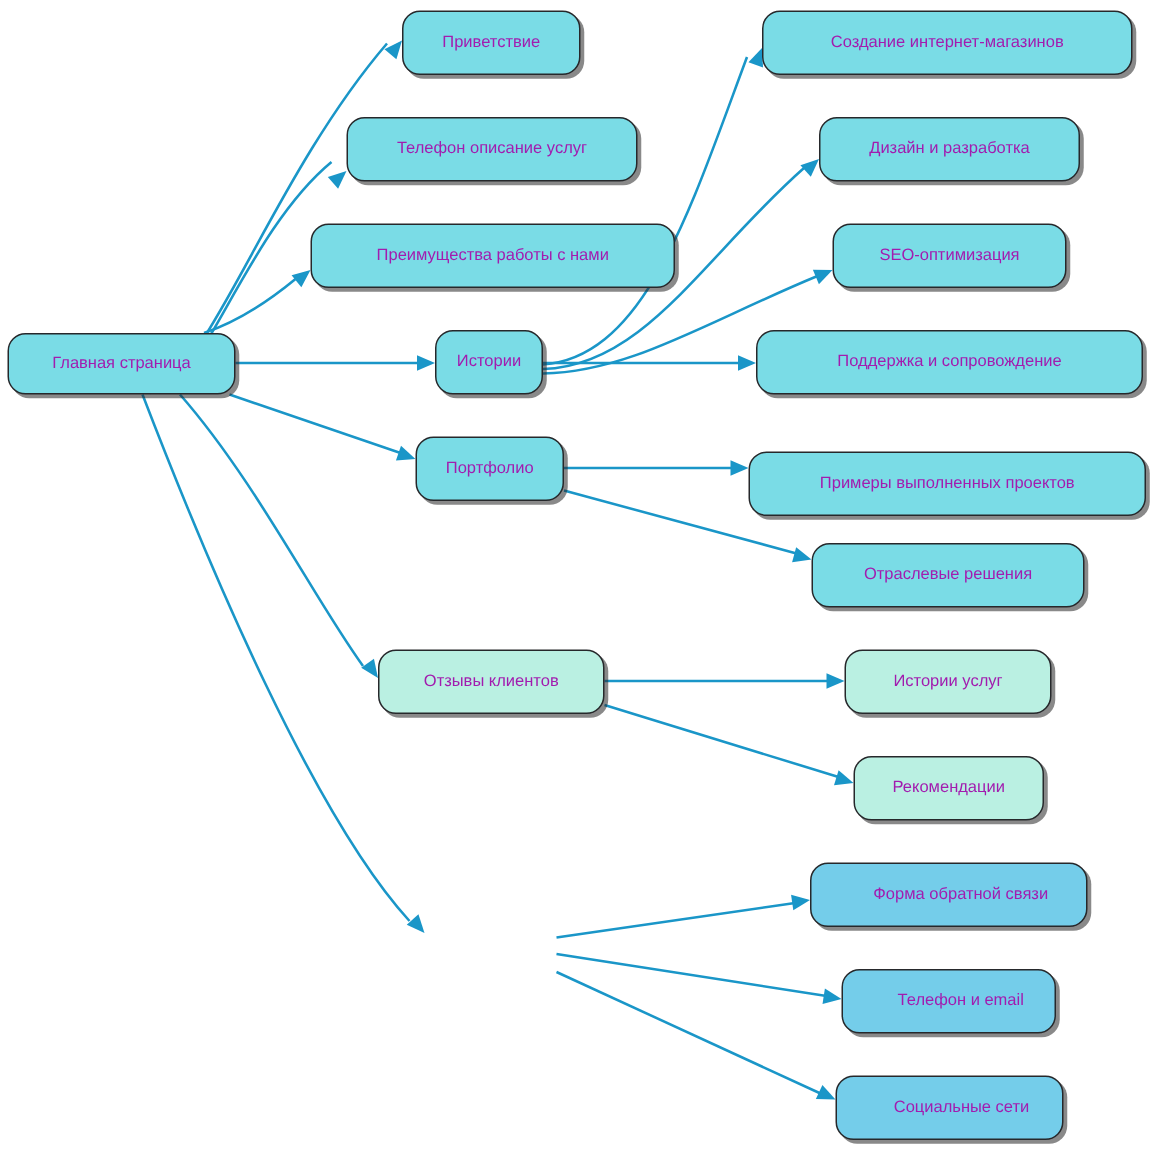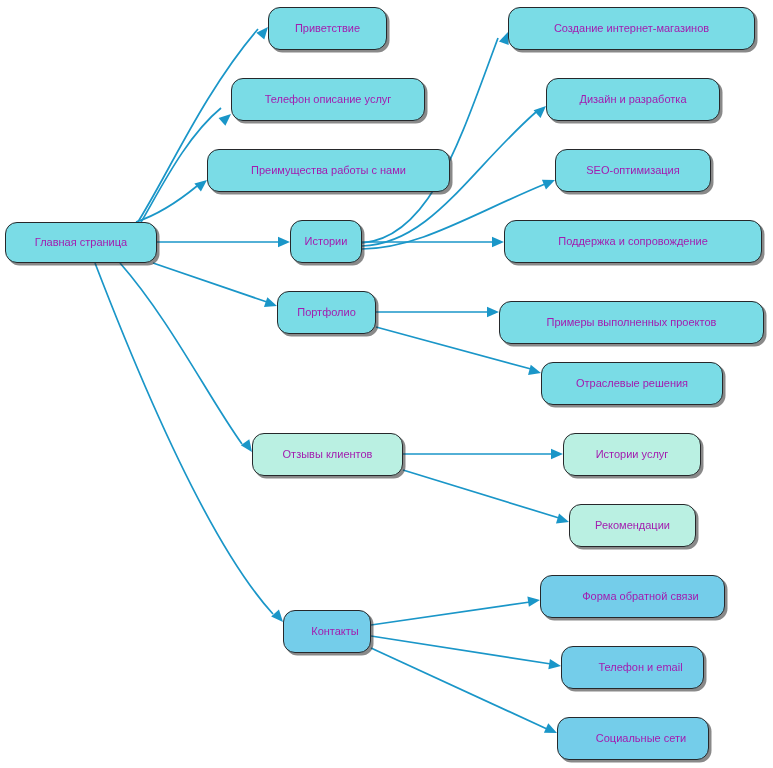--- a/index.html
+++ b/index.html
@@ -146,23 +146,20 @@
     </div>
     <div class="node fill-cyan" style="left: 541px; top: 362px; width: 182px; height: 43px;">
       <span>Отраслевые решения</span>
     </div>
     <div class="node fill-mint" style="left: 563px; top: 433px; width: 138px; height: 43px;">
       <span>Истории услуг</span>
     </div>
     <div class="node fill-mint" style="left: 569px; top: 504px; width: 127px; height: 43px;">
       <span>Рекомендации</span>
     </div>
-    <div class="node fill-blue" style="left: 283px; top: 610px; width: 88px; height: 43px;">
-      <span>Контакты</span>
-    </div>
     <div class="node fill-blue" style="left: 540px; top: 575px; width: 185px; height: 43px;">
       <span>Форма обратной связи</span>
     </div>
     <div class="node fill-blue" style="left: 561px; top: 646px; width: 143px; height: 43px;">
       <span>Телефон и email</span>
     </div>
     <div class="node fill-blue" style="left: 557px; top: 717px; width: 152px; height: 43px;">
       <span>Социальные сети</span>
     </div>
   </div>

